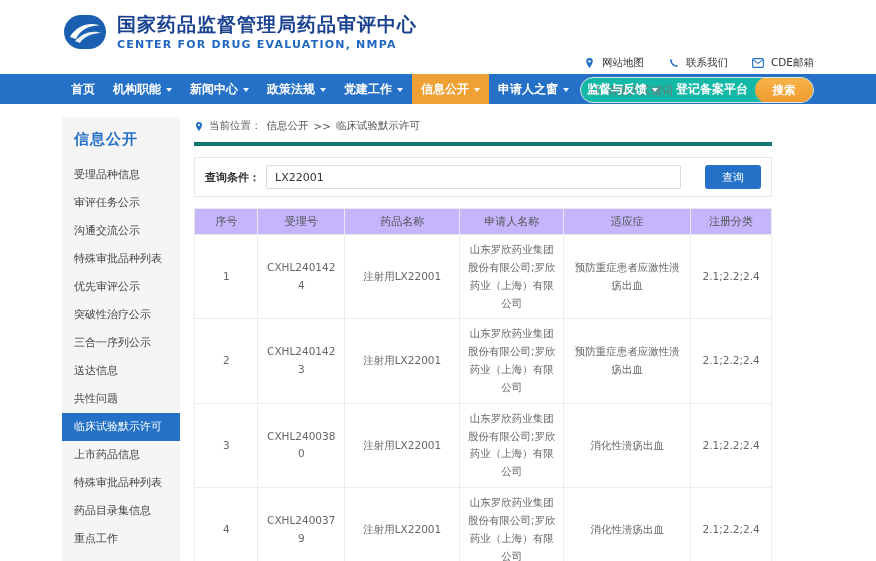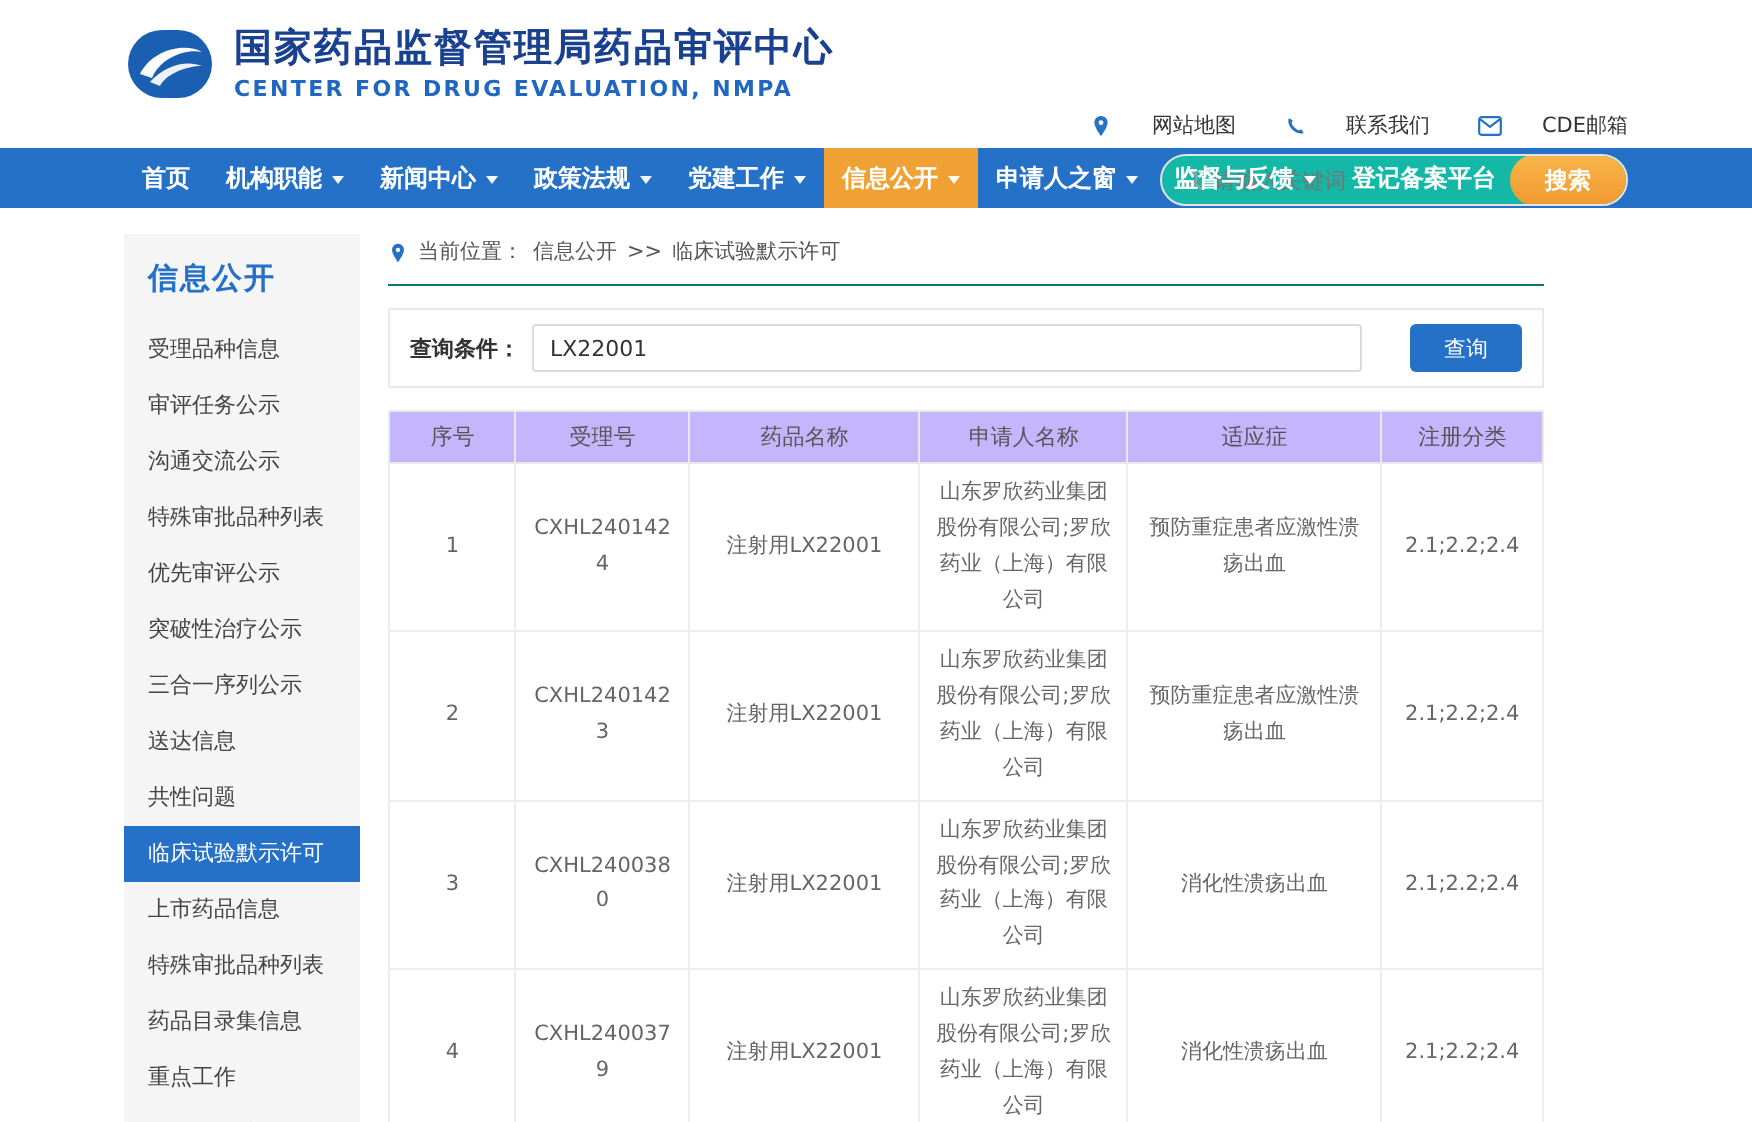--- a/index.html
+++ b/index.html
@@ -16,21 +16,21 @@
   .header-inner {
     width:752px; margin:0 auto; display:flex; justify-content:space-between;
     padding:9px 0 8px 0; height:62px;flex-direction:column;
   }
   .brand { display:flex; align-items:center; gap:9px; cursor:pointer; }
   .logo-wrap { width:46px; height:46px; display:flex; align-items:center; justify-content:center; }
   .brand-title { font-size:19px; font-weight:bold; color:#19418f; letter-spacing:1px; line-height:1.2; }
   .brand-subtitle { font-size:11px; font-weight:bold; color:#1f67c0; letter-spacing:1.2px; margin-top:3px; }
   .header-right { display:flex; flex-direction:column; align-items:flex-end; gap:7px; padding-top:1px; }
   .quick-links { display:flex; gap:24px; }
-  .quick-link { display:flex; align-items:center; gap:20px; font-size:10.5px; color:#333; text-decoration:none; cursor:pointer;justify-content:center; }
+  .quick-link { display:flex; align-items:center; gap:7px; font-size:10.5px; color:#333; text-decoration:none; cursor:pointer;justify-content:center; }
   .search-box {
     width:234px; height:26px; border:1px solid #e3e3e3; background:#14b8a6;
     border-radius:14px; display:flex; align-items:center; padding-left:9px; overflow:hidden;
   }
   .search-icon { display:flex; margin-right:5px; }
   .search-input { flex:1; min-width:0; border:none; outline:none; background:transparent; font-size:11px; color:#333; font-family:inherit; }
   .search-btn {
     width:58px; height:26px; border:none; border-radius:13px; cursor:pointer;
     background:linear-gradient(#f8b64b,#f0992e); color:#fff; font-size:11.5px; font-weight:bold; font-family:inherit;
   }
@@ -58,21 +58,21 @@
   .sidebar-item {
     font-size:11px; color:#444; padding:0 12px; height:28px; line-height:28px;
     cursor:pointer; white-space:nowrap; overflow:hidden;
   }
   .sidebar-item.active { background:#2471c7; color:#fff; }
 
   .main { flex:1; margin-left:14px; padding-right:42px; min-width:0; }
 
   .breadcrumb {
     display:flex; align-items:center; gap:5px; font-size:10.5px; color:#555;
-    padding:2px 0 9px 0; border-bottom:1px solid #0f766e;
+    padding:2px 0 9px 0; border-bottom:4px solid #0f766e;
   }
   .breadcrumb a { color:#555; text-decoration:none; cursor:pointer; }
   .pin-wrap { display:flex; }
 
   .query-bar { margin-top:11px; border:1px solid #e9e9e9; padding:7px 10px; display:flex; align-items:center; }
   .query-label { font-size:11px; font-weight:bold; color:#333; white-space:nowrap; }
   .query-input {
     flex:1; min-width:0; height:24px; border:1px solid #dcdcdc; border-radius:2px;
     margin:0 24px 0 6px; padding:0 8px; font-size:11px; color:#333; font-family:inherit; outline:none;
   }

